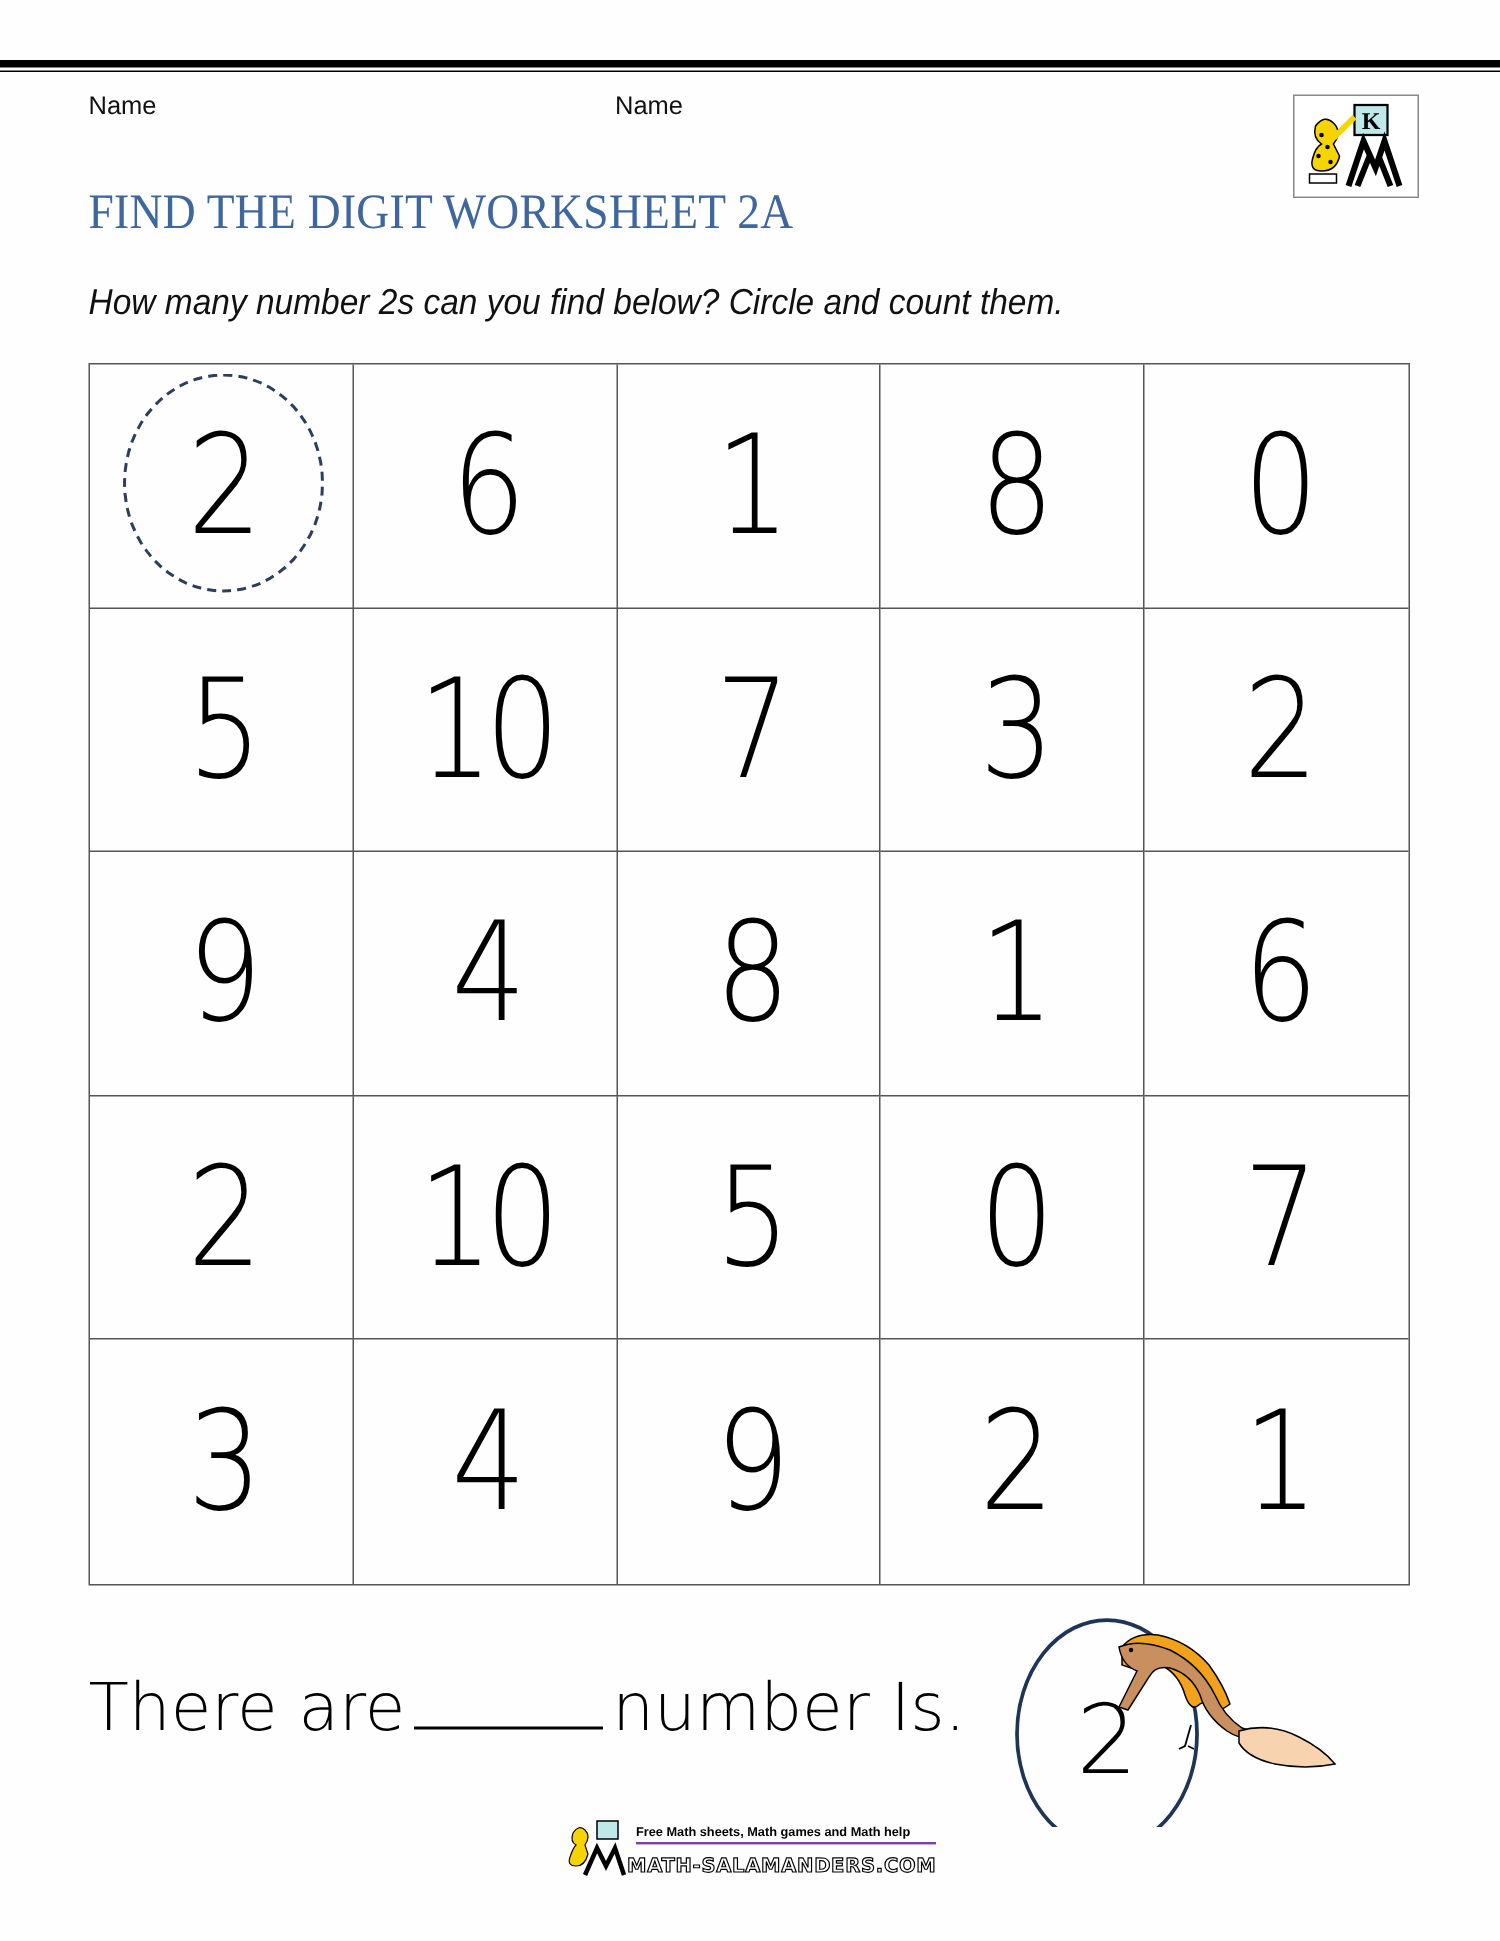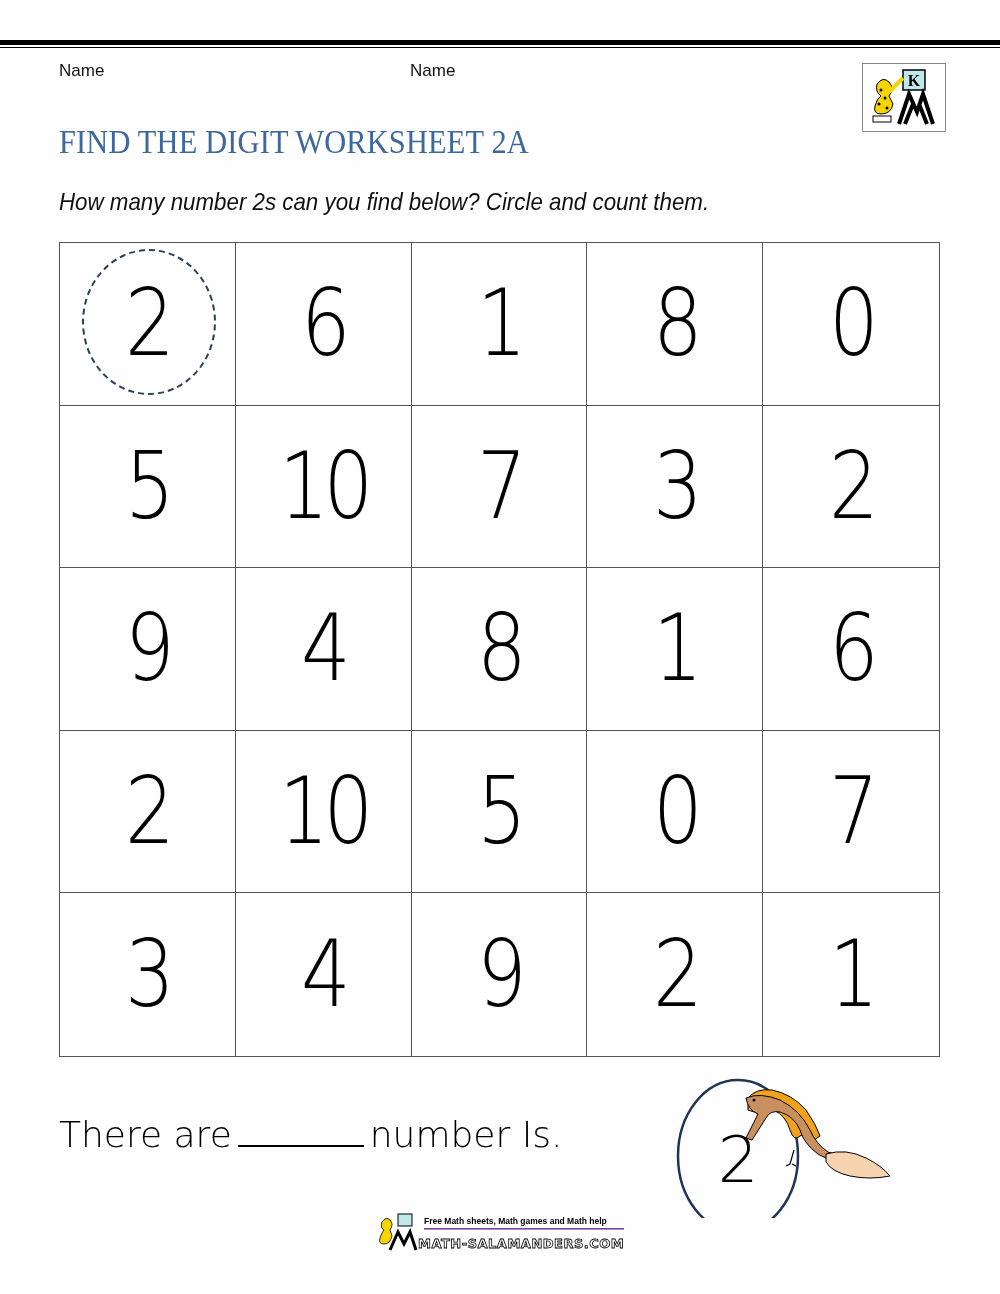--- a/index.html
+++ b/index.html
@@ -9,21 +9,21 @@
   .lbl { position:absolute; top:61px; font-family:"Liberation Sans", sans-serif; font-size:17px; color:#111; }
   .logo { position:absolute; left:862px; top:63px; width:82px; height:67px; border:1px solid #888; background:#fff; }
   .title { position:absolute; left:59px; top:124px; font-family:"Liberation Serif", serif; font-size:33px; color:#3e679e; letter-spacing:0.2px; transform:scaleX(0.92); transform-origin:left; white-space:nowrap; }
   .instr { position:absolute; left:59px; top:188px; font-family:"Liberation Sans", sans-serif; font-style:italic; font-size:24px; color:#111; transform:scaleX(0.93); transform-origin:left; white-space:nowrap; }
   .grid { position:absolute; left:59px; top:242px; width:881px; height:815px; display:grid; grid-template-columns:repeat(5,1fr); grid-template-rows:repeat(5,1fr); border:1px solid #555; box-sizing:border-box; }
   .cell { border-right:1px solid #555; border-bottom:1px solid #555; display:flex; align-items:center; justify-content:center; position:relative; font-family:"DejaVu Sans", sans-serif; font-weight:300; font-size:92px; letter-spacing:-6px; }
   .cell:nth-child(5n) { border-right:none; }
   .cell:nth-child(n+21) { border-bottom:none; }
   .cell .num { transform:scaleX(0.85); display:inline-block; -webkit-text-stroke:0px; }
   .dash-circle { position:absolute; left:22px; top:6px; width:134px; height:146px; border:2px dashed #2c3e5a; border-radius:50%; box-sizing:border-box; }
-  .answer { position:absolute; left:59px; top:1113px; font-family:"DejaVu Sans", sans-serif; font-size:36px; font-weight:300; white-space:nowrap; }
+  .answer { position:absolute; left:59px; top:1113px; font-family:"DejaVu Sans", sans-serif; font-size:44px; font-weight:300; white-space:nowrap; }
   .answer .blank { display:inline-block; width:126px; border-bottom:2px solid #000; margin:0 6px; height:32px; vertical-align:baseline; }
   .mascot { position:absolute; left:676px; top:1078px; width:220px; height:140px; }
   .footer { position:absolute; left:372px; top:1210px; width:260px; height:44px; }
 </style>
 </head>
 <body>
 
 <div class="rule1"></div>
 <div class="rule2"></div>
 

